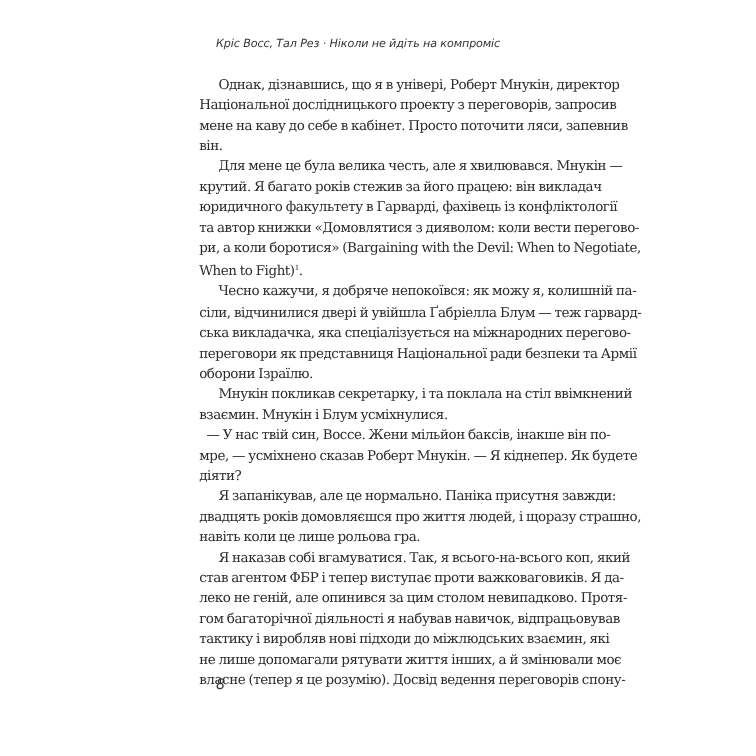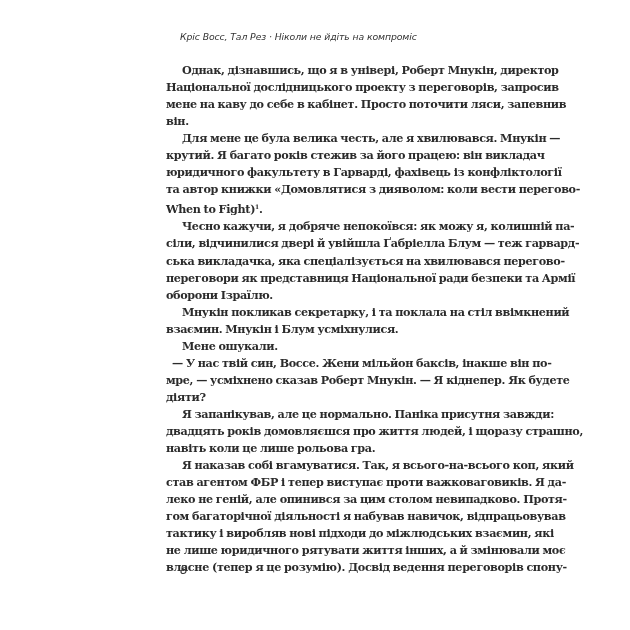--- a/index.html
+++ b/index.html
@@ -8,21 +8,21 @@
   .header {
     position: absolute; left: 180px; top: 31px;
     font-family: "DejaVu Sans", sans-serif; font-style: italic;
     font-size: 9.3px; color: #333; letter-spacing: -0.1px;
   }
   .body-text {
     position: absolute; left: 166px; top: 62px; width: 300px;
     font-family: "DejaVu Serif", serif; font-size: 11.2px; line-height: 17.05px;
     color: #2b2b2b; text-align: justify; letter-spacing: -0.35px; word-spacing: -0.5px;
   }
-  .line { display: block; white-space: nowrap; text-align-last: justify; text-align: justify; font-weight: bold; }
+  .line { display: block; white-space: nowrap; text-align-last: justify; text-align: justify; }
   .line.last { text-align-last: left; }
   .line.indent { padding-left: 16px; }
   .line.dash { padding-left: 6px; }
   .page-num {
     position: absolute; left: 180px; top: 563px;
     font-family: "DejaVu Sans", sans-serif; font-style: italic; font-size: 12px; color: #333;
   }
   sup { font-size: 6px; vertical-align: 4px; }
 </style>
 </head>
@@ -32,37 +32,37 @@
   <div class="header">Кріс Восс, Тал Рез · Ніколи не йдіть на компроміс</div>
   <div class="body-text" id="body-text">
       <span class="line indent"><span>Однак, дізнавшись, що я в універі, Роберт Мнукін, директор</span></span>
       <span class="line"><span>Національної дослідницького проекту з переговорів, запросив</span></span>
       <span class="line"><span>мене на каву до себе в кабінет. Просто поточити ляси, запевнив</span></span>
       <span class="line last"><span>він.</span></span>
       <span class="line indent"><span>Для мене це була велика честь, але я хвилювався. Мнукін —</span></span>
       <span class="line"><span>крутий. Я багато років стежив за його працею: він викладач</span></span>
       <span class="line"><span>юридичного факультету в Гарварді, фахівець із конфліктології</span></span>
       <span class="line"><span>та автор книжки «Домовлятися з дияволом: коли вести перегово-</span></span>
+      <span class="line"><span>ри, а коли боротися» (Bargaining with the Devil: When to Negotiate,</span></span>
       <span class="line last"><span>When to Fight)</span><sup>1</sup><span>.</span></span>
       <span class="line indent"><span>Чесно кажучи, я добряче непокоївся: як можу я, колишній па-</span></span>
       <span class="line"><span>сіли, відчинилися двері й увійшла Ґабріелла Блум — теж гарвард-</span></span>
-      <span class="line"><span>ська викладачка, яка спеціалізується на хвилювався перегово-</span></span>
+      <span class="line"><span>ська викладачка, яка спеціалізується на міжнародних перегово-</span></span>
       <span class="line"><span>переговори як представниця Національної ради безпеки та Армії</span></span>
       <span class="line last"><span>оборони Ізраїлю.</span></span>
       <span class="line indent"><span>Мнукін покликав секретарку, і та поклала на стіл ввімкнений</span></span>
       <span class="line last"><span>взаємин. Мнукін і Блум усміхнулися.</span></span>
-      <span class="line indent last"><span>Мене ошукали.</span></span>
       <span class="line dash"><span>— У нас твій син, Воссе. Жени мільйон баксів, інакше він по-</span></span>
       <span class="line"><span>мре, — усміхнено сказав Роберт Мнукін. — Я кіднепер. Як будете</span></span>
       <span class="line last"><span>діяти?</span></span>
       <span class="line indent"><span>Я запанікував, але це нормально. Паніка присутня завжди:</span></span>
       <span class="line"><span>двадцять років домовляєшся про життя людей, і щоразу страшно,</span></span>
       <span class="line last"><span>навіть коли це лише рольова гра.</span></span>
       <span class="line indent"><span>Я наказав собі вгамуватися. Так, я всього-на-всього коп, який</span></span>
       <span class="line"><span>став агентом ФБР і тепер виступає проти важковаговиків. Я да-</span></span>
       <span class="line"><span>леко не геній, але опинився за цим столом невипадково. Протя-</span></span>
       <span class="line"><span>гом багаторічної діяльності я набував навичок, відпрацьовував</span></span>
       <span class="line"><span>тактику і виробляв нові підходи до міжлюдських взаємин, які</span></span>
-      <span class="line"><span>не лише юридичного рятувати життя інших, а й змінювали моє</span></span>
+      <span class="line"><span>не лише допомагали рятувати життя інших, а й змінювали моє</span></span>
       <span class="line"><span>власне (тепер я це розумію). Досвід ведення переговорів спону-</span></span>
     </div>
   <div class="page-num">8</div>
 </div>
 
 </body></html>

